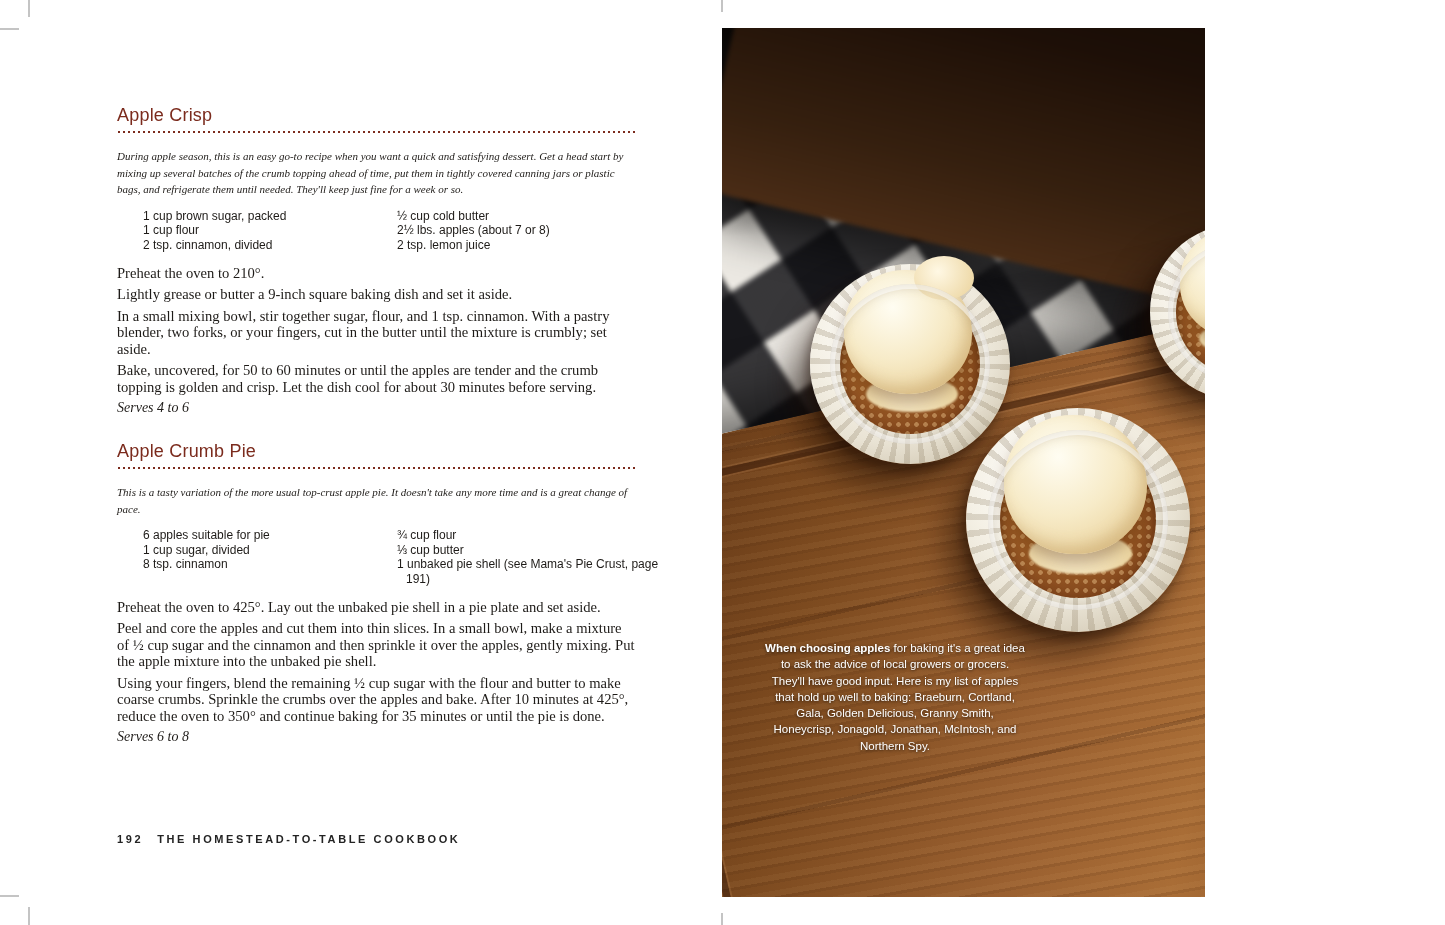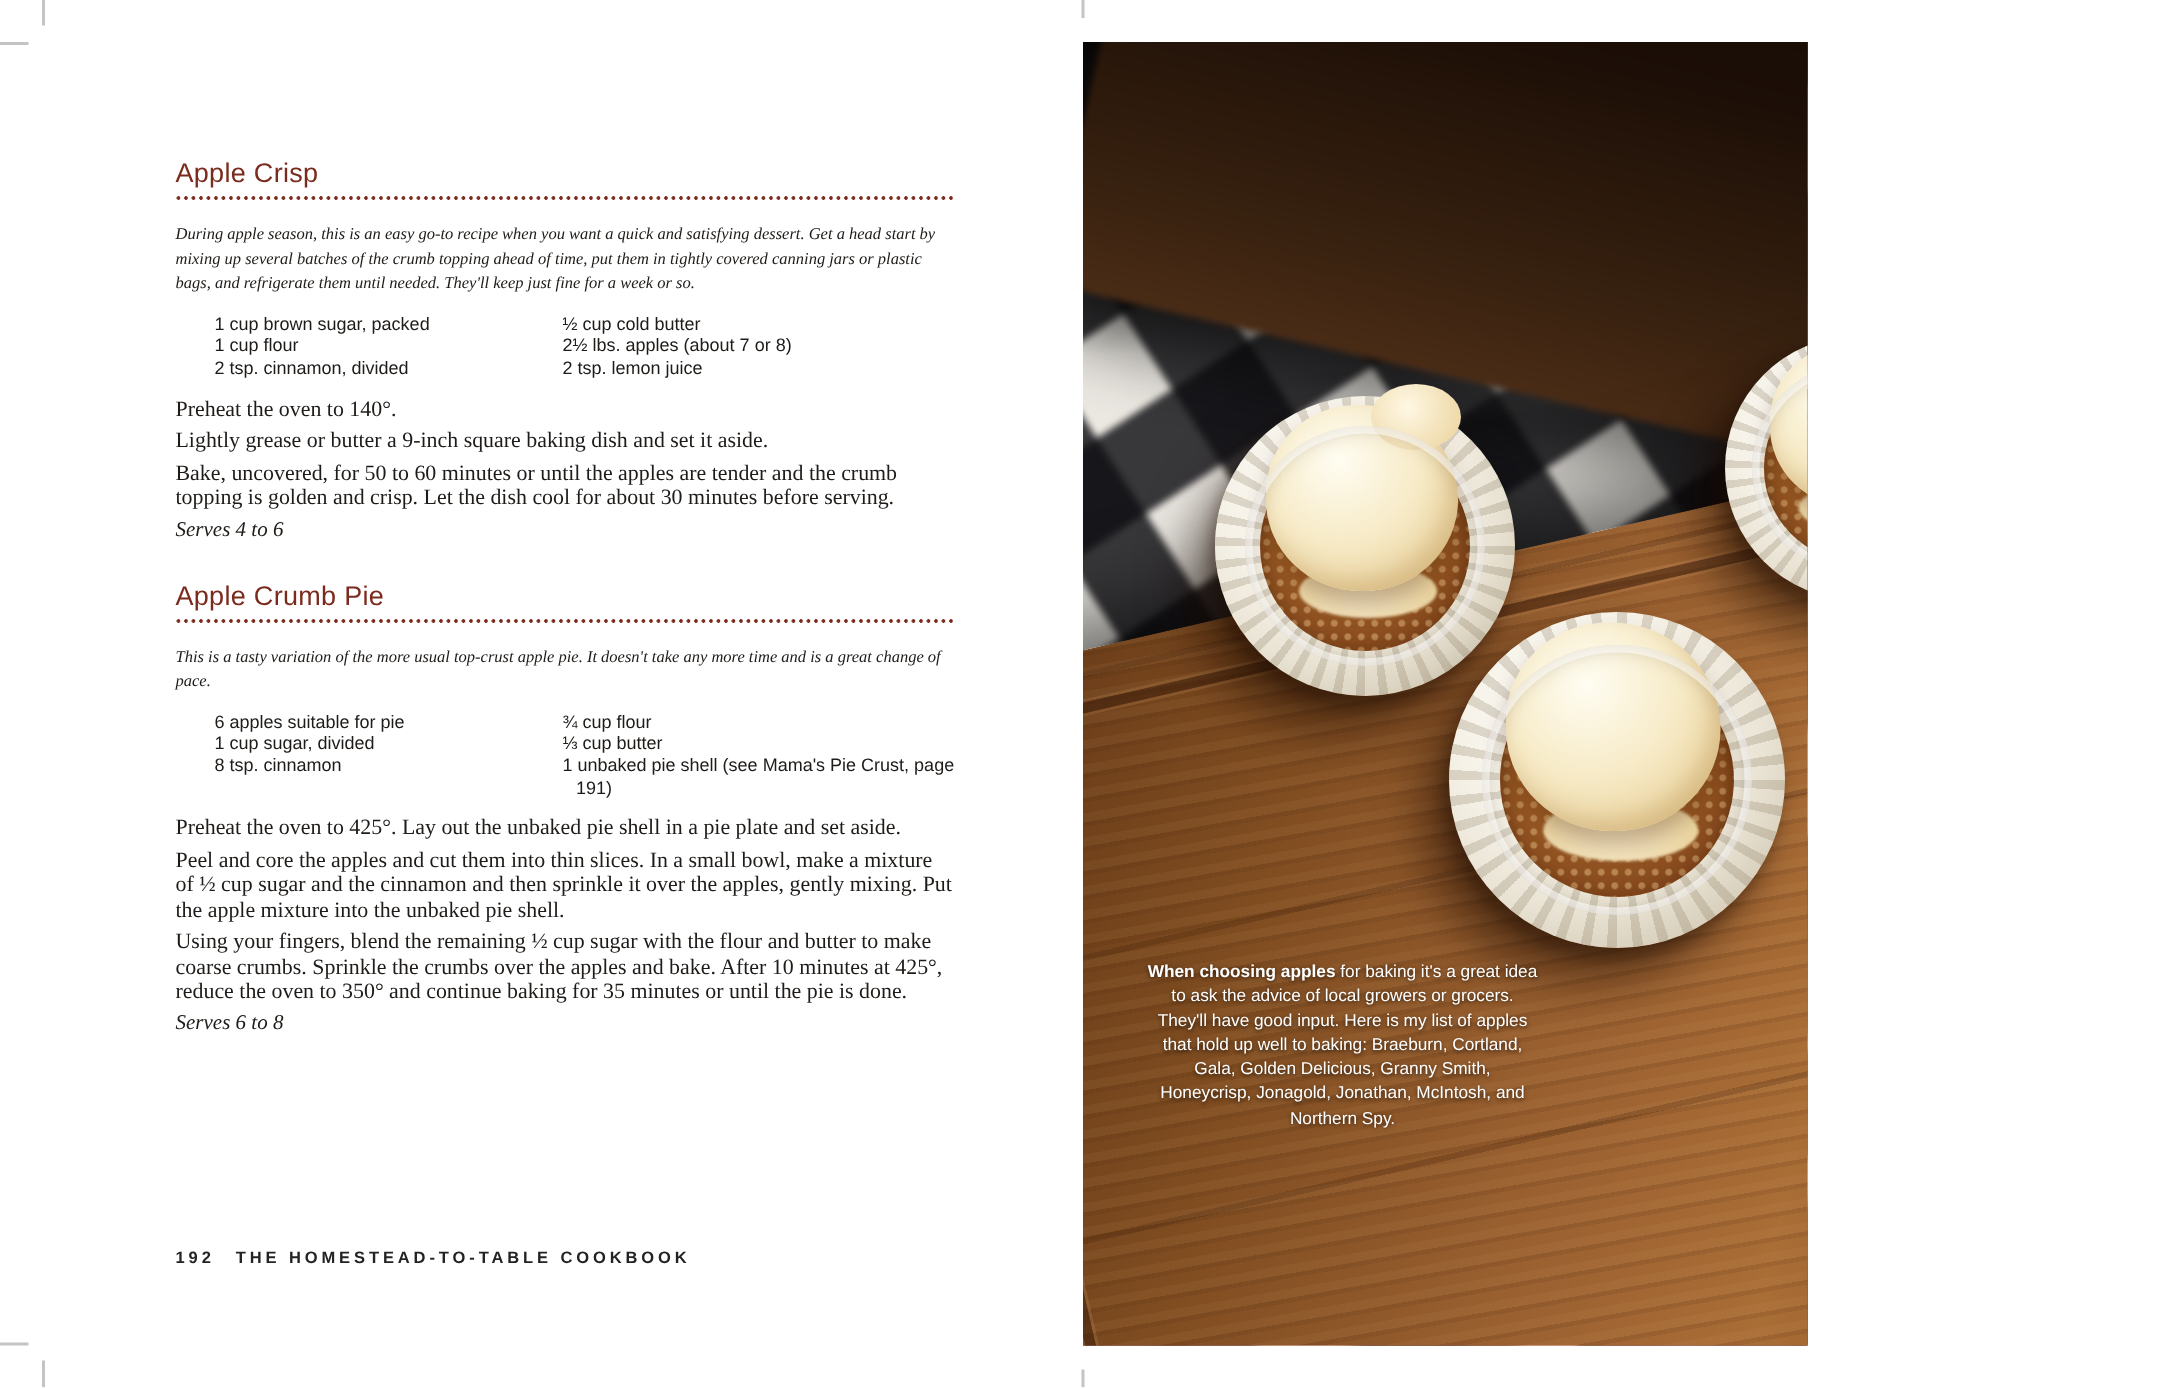--- a/index.html
+++ b/index.html
@@ -15,21 +15,21 @@
   .mark{position:absolute;background:#c4c4c4;}
   
   .left-page{position:absolute;left:117px;top:105px;width:520px;}
   .recipe-title{margin:0;font-family:"Liberation Sans",sans-serif;font-weight:400;
     font-size:18px;letter-spacing:.2px;color:var(--accent);}
   .dotted{height:4px;margin:4px 0 14px 0;
     background-image:radial-gradient(circle at 2px 2px, var(--accent) 1.05px, transparent 1.4px);
     background-size:5px 4px;background-repeat:repeat-x;}
   .intro{margin:0 0 11px 0;font-style:italic;font-size:11px;line-height:16.6px;}
   .ingredients{display:flex;margin:0 0 12px 26px;font-family:"Liberation Sans",sans-serif;
-    font-size:12px;line-height:14.6px;}
+    font-size:12px;line-height:14.6px;gap:22px;}
   .ing-col{list-style:none;margin:0;padding:0;}
   .ing-col.c1{width:232px;flex:0 0 232px;}
   .ing-col.c2{width:262px;flex:0 0 262px;}
   .ing-col li{padding-left:9px;text-indent:-9px;}
   .step{margin:0 0 5px 0;font-size:14.6px;line-height:16.5px;}
   .serves{margin:1px 0 25px 0;font-style:italic;font-size:14px;}
   .footer{position:absolute;left:117px;top:833px;font-family:"Liberation Sans",sans-serif;
     font-size:11px;font-weight:bold;letter-spacing:2.6px;color:#232323;}
   .footer .pageno{margin-right:14px;}
   
@@ -117,22 +117,23 @@
           <li>1 cup brown sugar, packed</li>
           <li>1 cup flour</li>
           <li>2 tsp. cinnamon, divided</li>
         </ul>
         <ul class="ing-col c2">
           <li>½ cup cold butter</li>
           <li>2½ lbs. apples (about 7 or 8)</li>
           <li>2 tsp. lemon juice</li>
         </ul>
       </div>
-      <p class="step">Preheat the oven to 140°.</p>
+      <p class="step">Preheat the oven to 210°.</p>
       <p class="step">Lightly grease or butter a 9-inch square baking dish and set it aside.</p>
+      <p class="step">In a small mixing bowl, stir together sugar, flour, and 1 tsp. cinnamon. With a pastry blender, two forks, or your fingers, cut in the butter until the mixture is crumbly; set aside.</p>
       <p class="step">Bake, uncovered, for 50 to 60 minutes or until the apples are tender and the crumb topping is golden and crisp. Let the dish cool for about 30 minutes before serving.</p>
       <p class="serves">Serves 4 to 6</p>
     </section>
 
     <section>
       <h2 class="recipe-title">Apple Crumb Pie</h2>
       <div class="dotted"></div>
       <p class="intro">This is a tasty variation of the more usual top-crust apple pie. It doesn't take any more time and is a great change of pace.</p>
       <div class="ingredients">
         <ul class="ing-col c1">

